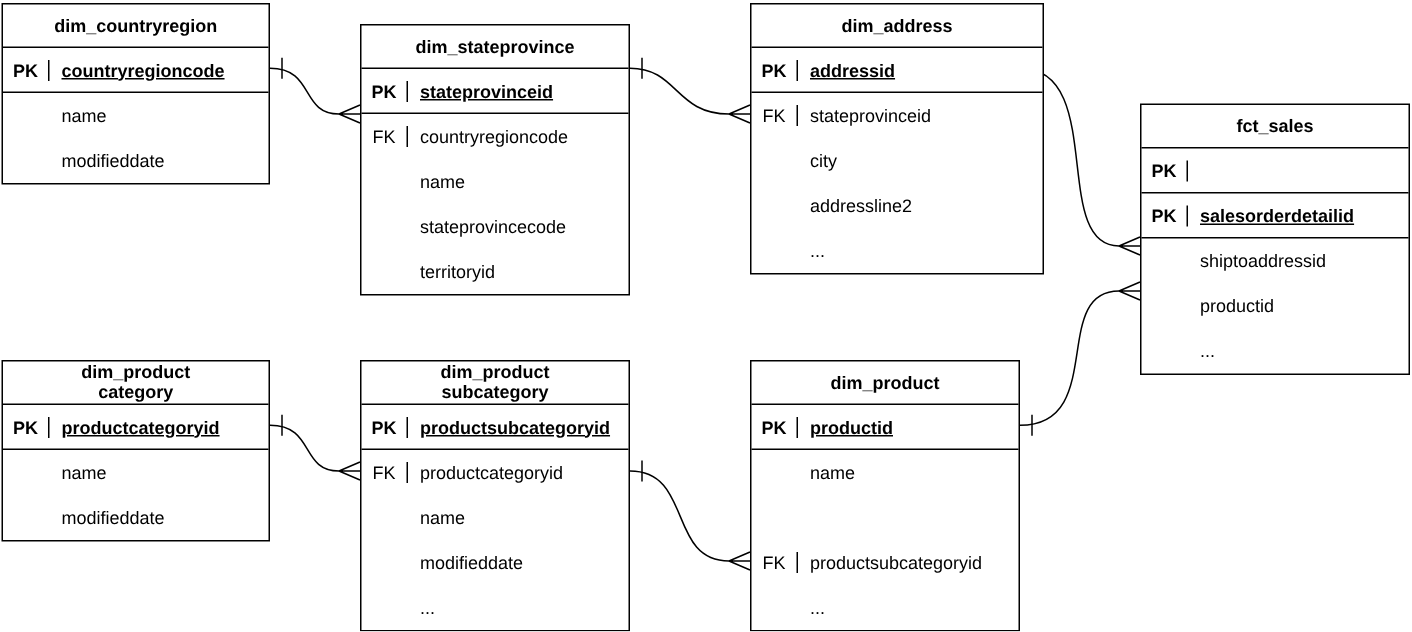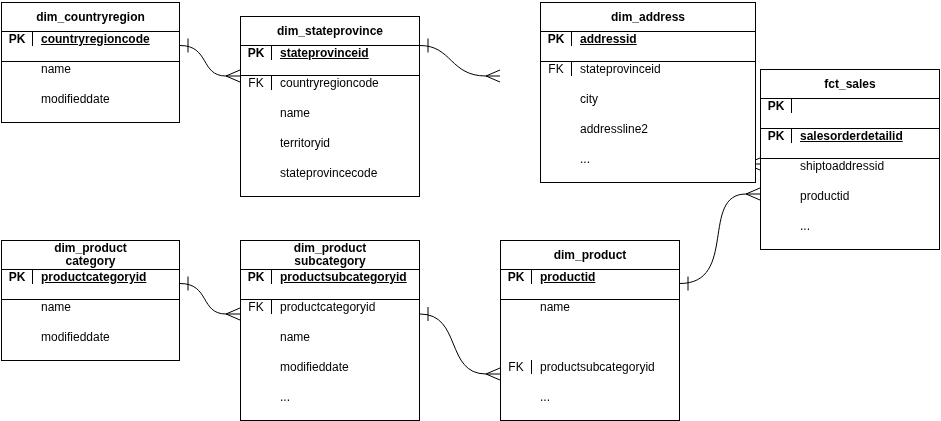--- a/index.html
+++ b/index.html
@@ -12,21 +12,21 @@
   .wire { fill:none; stroke:#000000; stroke-width:1; }
   .tbl {
     position:absolute; background:#ffffff; border:1px solid #000000;
     box-sizing:border-box; display:flex; flex-direction:column;
   }
   .ttl {
     height:28px; flex:none; border-bottom:1px solid #000000;
     display:flex; align-items:center; justify-content:center; text-align:center;
     font-weight:bold; white-space:pre-line; line-height:13px;
   }
-  .row { display:flex; align-items:flex-start; height:30px; flex:none; }
+  .row { display:flex; align-items:center; height:30px; flex:none; }
   .row.hdr { height:29px; border-bottom:1px solid #000000; }
   .key {
     width:30px; flex:none; border-right:1px solid #000000;
     display:flex; align-items:center; justify-content:center;
   }
   .hdr .key { font-weight:bold; }
   .fld { flex:1; display:flex; align-items:center; padding-left:8px; }
   .hdr .fld { font-weight:bold; text-decoration:underline; }
 </style>
 </head>
@@ -98,29 +98,29 @@
     <div class="row">
       <div class="key">FK</div>
       <div class="fld">countryregioncode</div>
     </div>
     <div class="row">
       <div class="key"></div>
       <div class="fld">name</div>
     </div>
     <div class="row">
       <div class="key"></div>
+      <div class="fld">stateprovincecode</div>
+    </div>
+    <div class="row">
+      <div class="key"></div>
       <div class="fld">territoryid</div>
     </div>
-    <div class="row">
-      <div class="key"></div>
-      <div class="fld">stateprovincecode</div>
-    </div>
-  </div>
-
-  <div class="tbl" style="left:500px; top:2px; width:216px;margin-left:40px;">
+  </div>
+
+  <div class="tbl" style="left:500px; top:2px; width:196px;">
     <div class="ttl">dim_address</div>
     <div class="row hdr">
       <div class="key">PK</div>
       <div class="fld">addressid</div>
     </div>
     <div class="row">
       <div class="key">FK</div>
       <div class="fld">stateprovinceid</div>
     </div>
     <div class="row">

